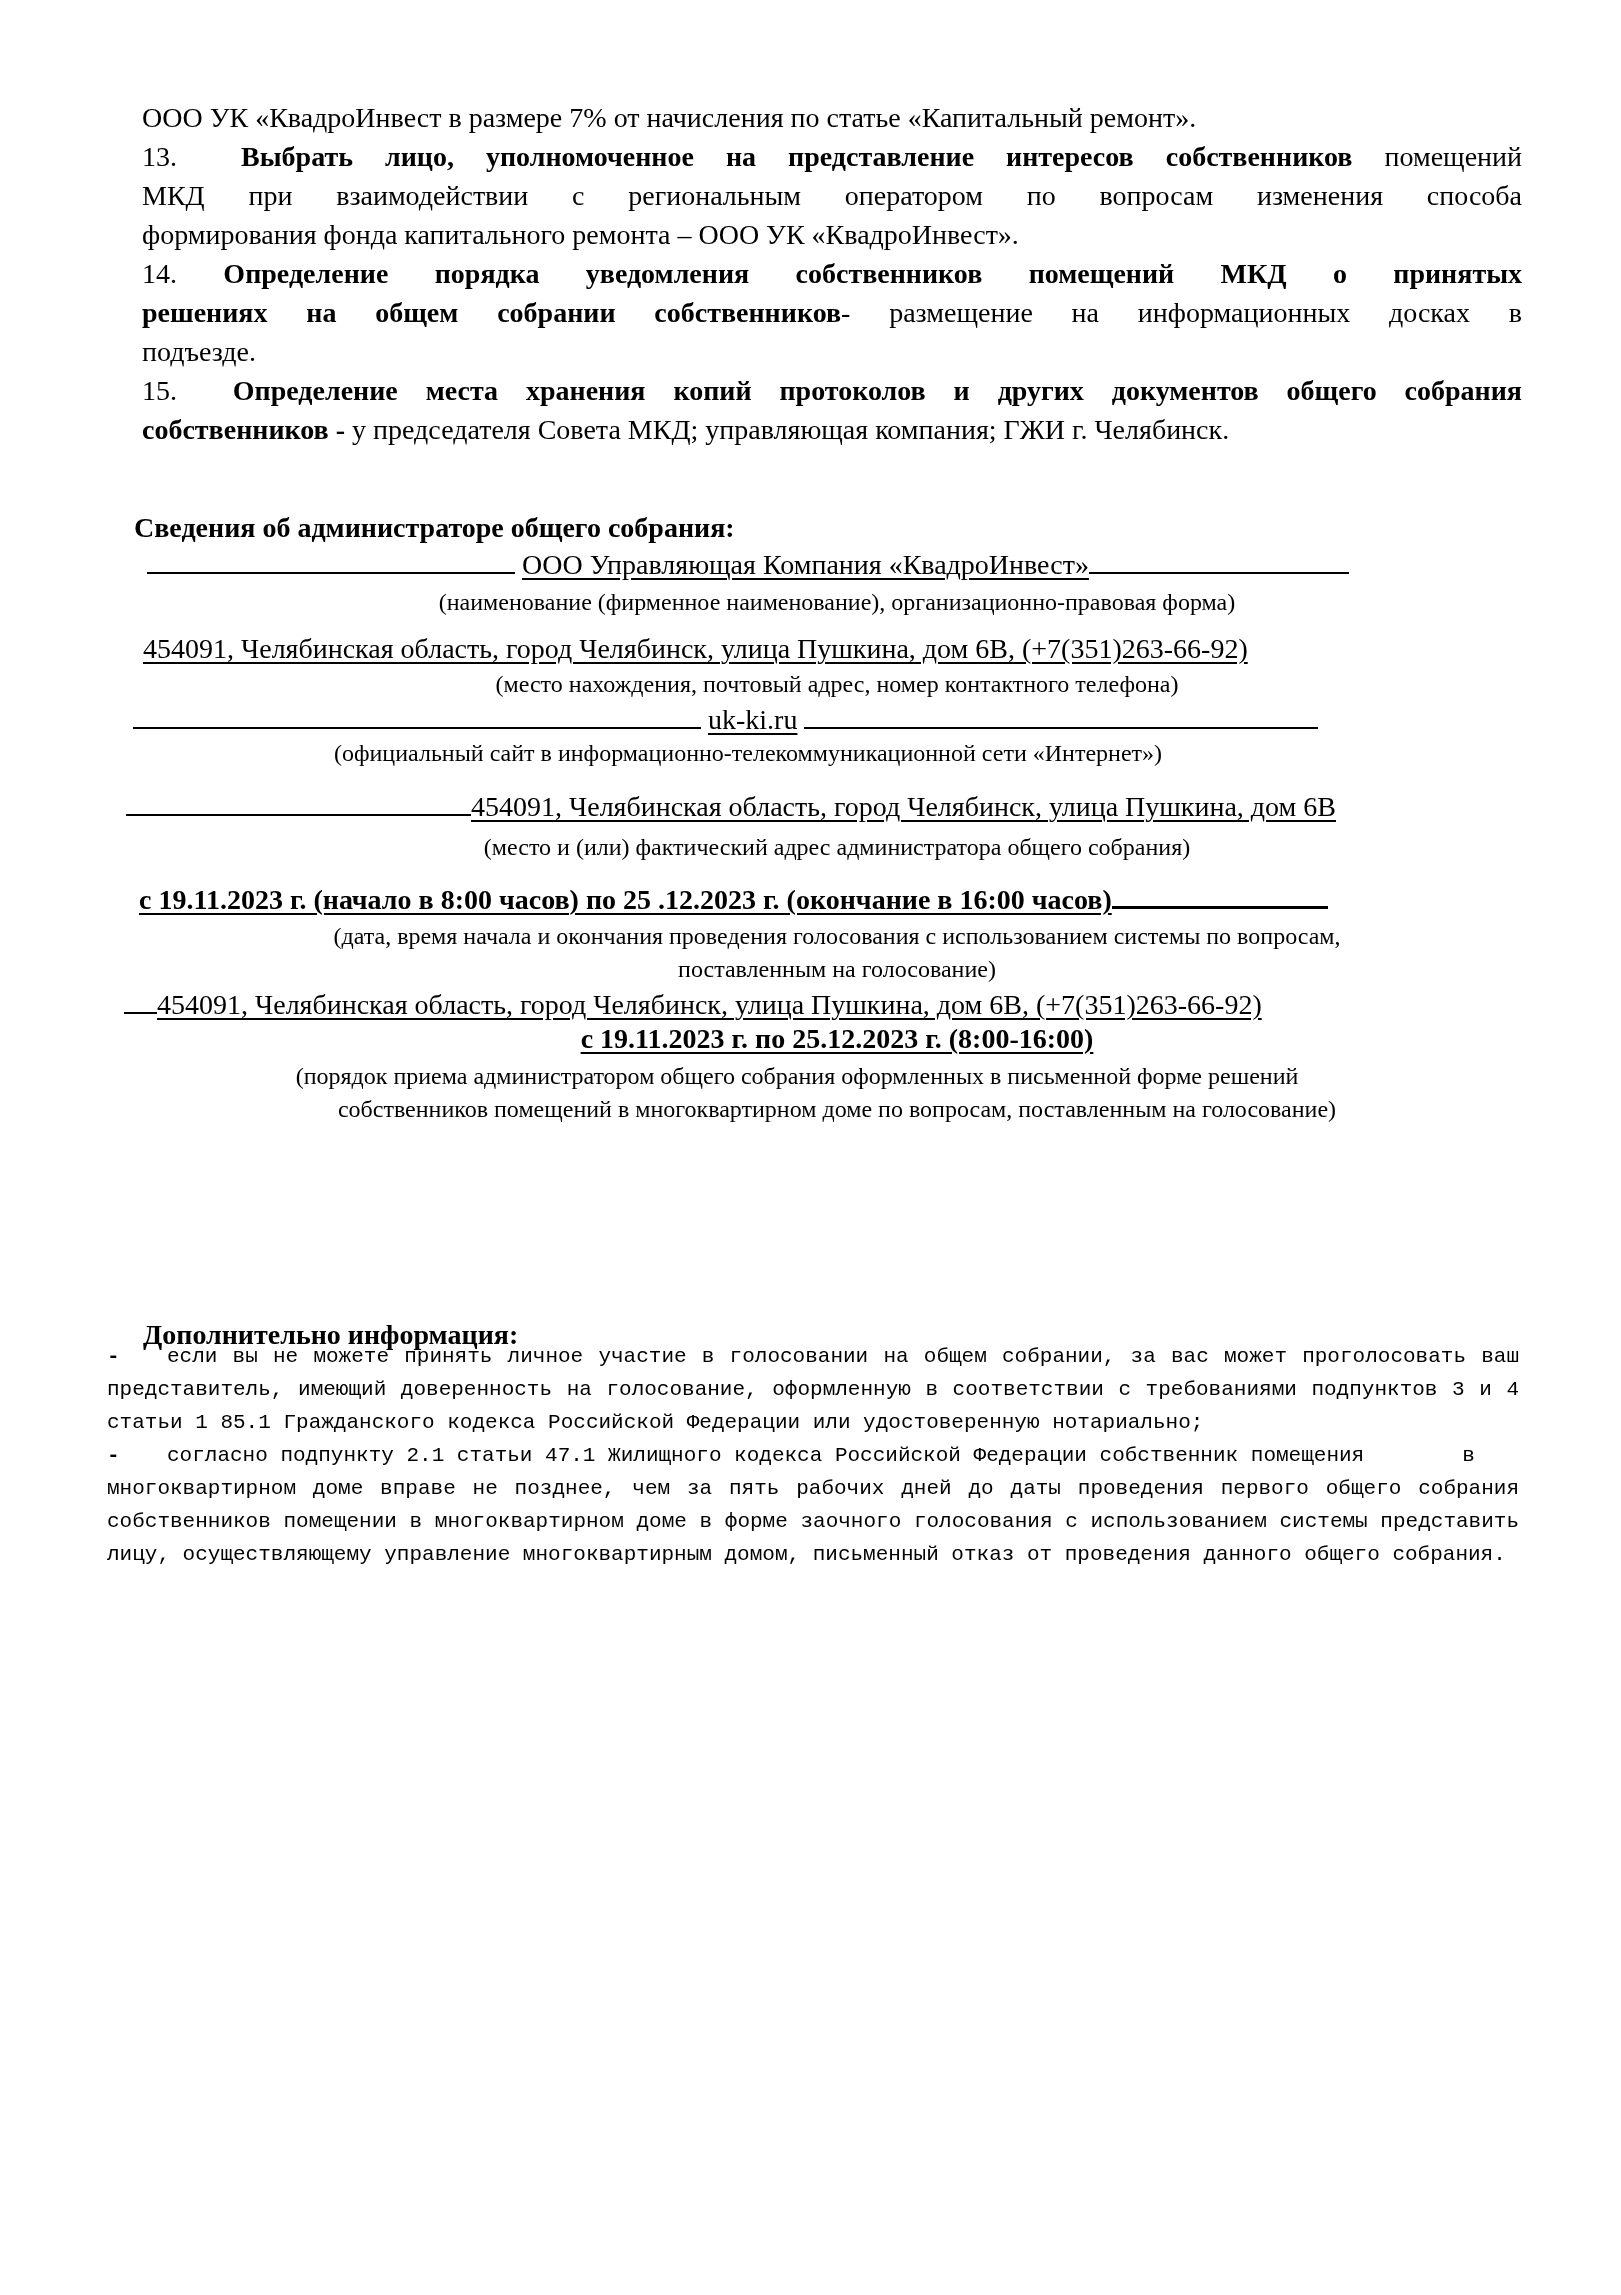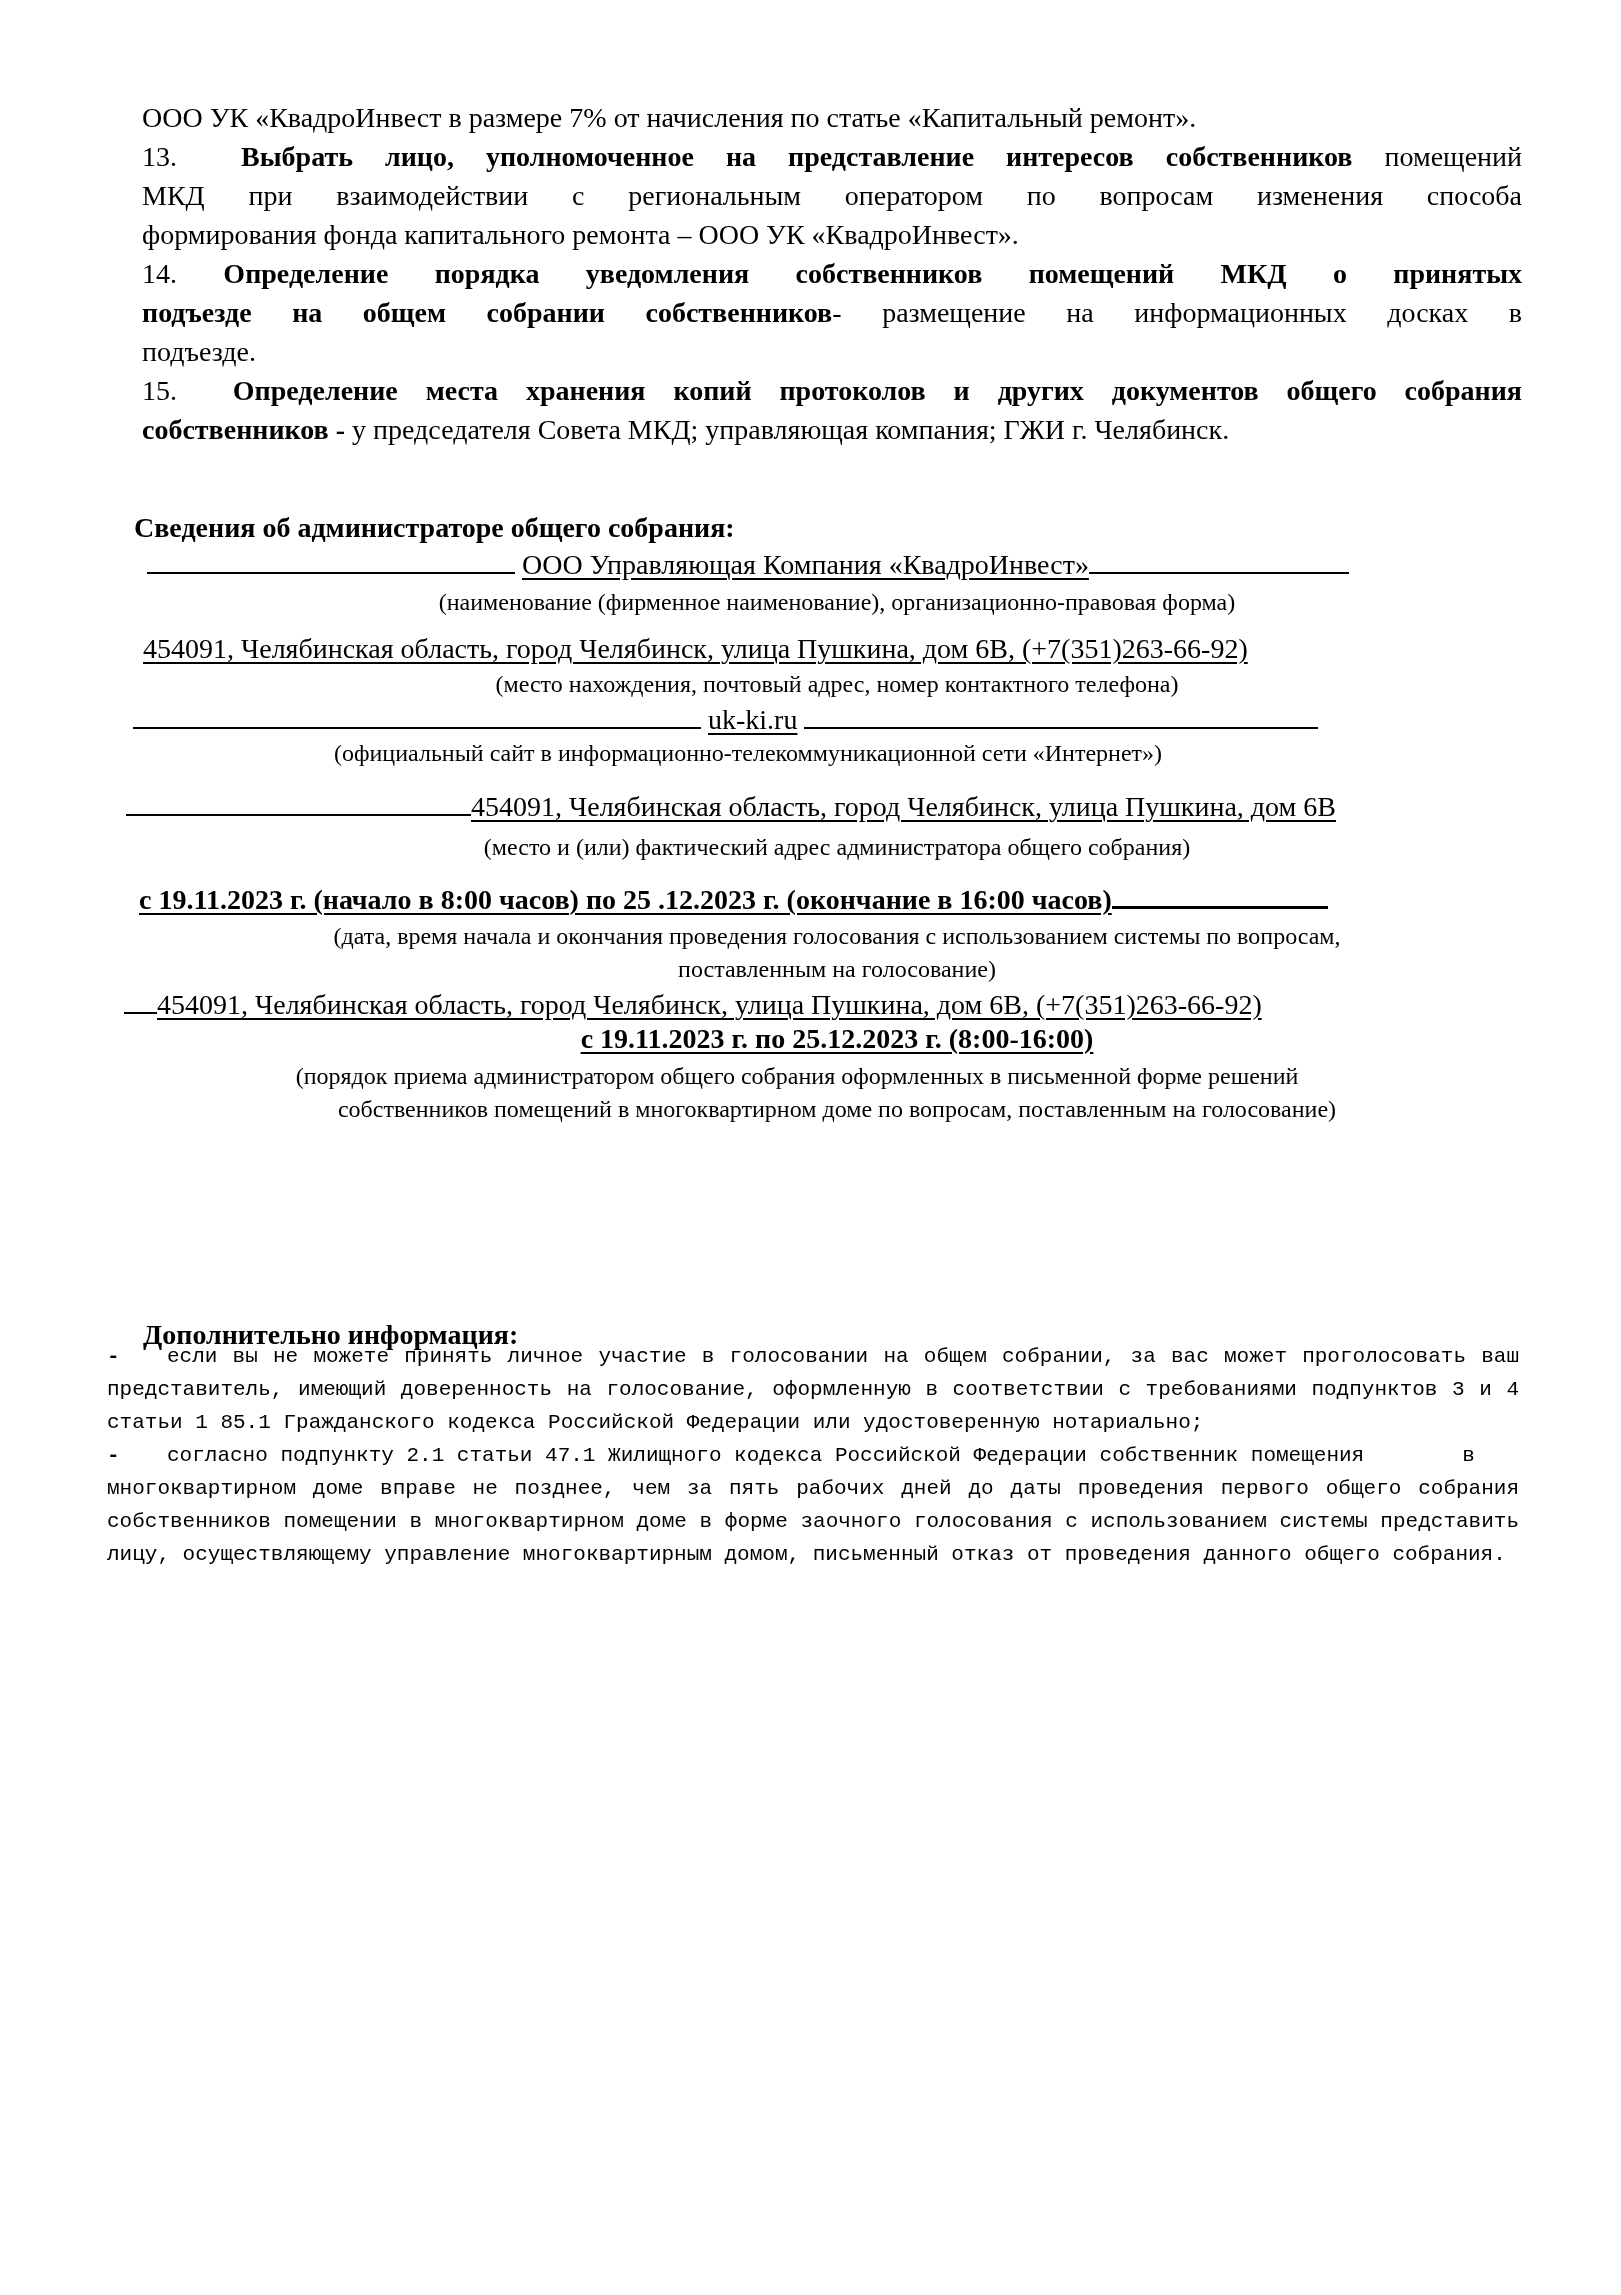--- a/index.html
+++ b/index.html
@@ -41,21 +41,21 @@
       <span>помещений</span>
     </p>
     <p class="just-full">МКД при взаимодействии с региональным оператором по вопросам изменения способа</p>
     <p class="last-line">формирования фонда капитального ремонта – ООО УК «КвадроИнвест».</p>
 
     <p class="just-full">
       <span>14.</span>
       <b>Определение порядка уведомления собственников помещений МКД о принятых</b>
     </p>
     <p class="just-full">
-      <b>подъезде на общем собрании собственников</b><span>- размещение на информационных досках в</span>
+      <b>решениях на общем собрании собственников</b><span>- размещение на информационных досках в</span>
     </p>
     <p class="last-line">подъезде.</p>
 
     <p class="just-full">
       <span>15.</span>&nbsp;
       <b>Определение места хранения копий протоколов и других документов общего собрания</b>
     </p>
     <p class="last-line">
       <b>собственников -</b><span> у председателя Совета МКД; управляющая компания; ГЖИ г. Челябинск.</span>
     </p>

